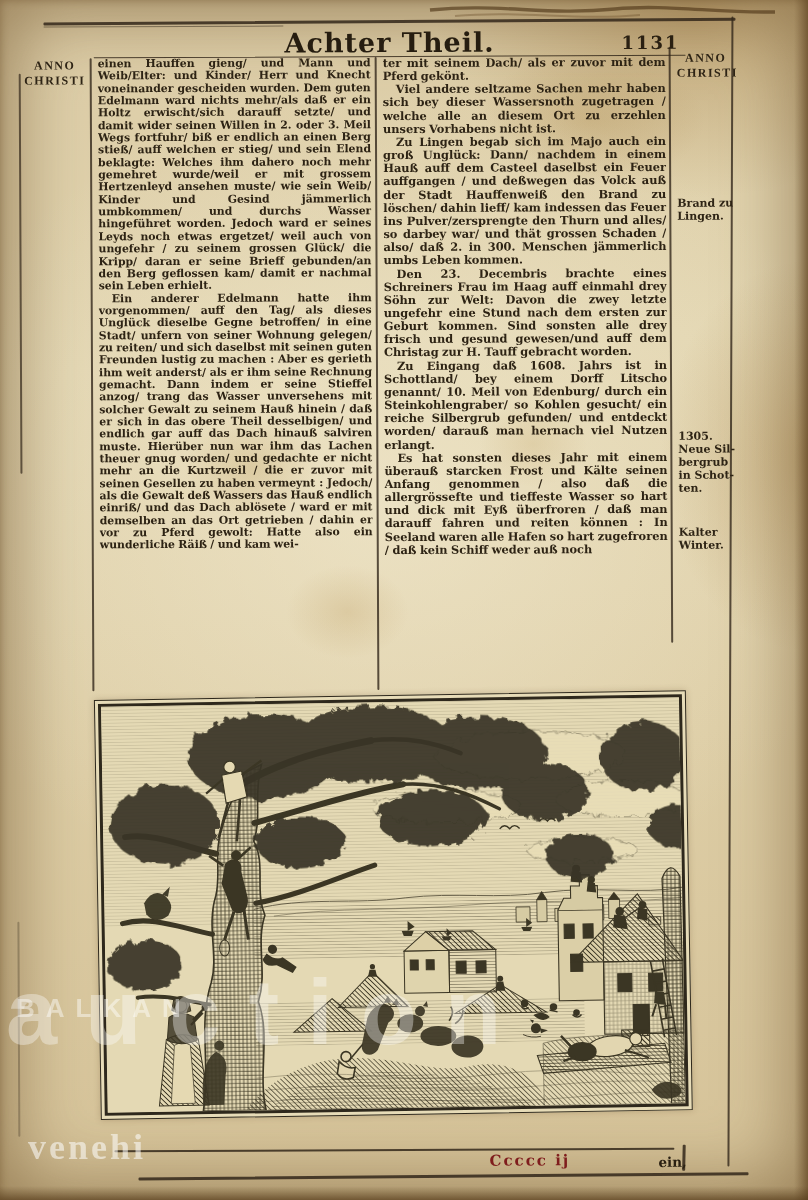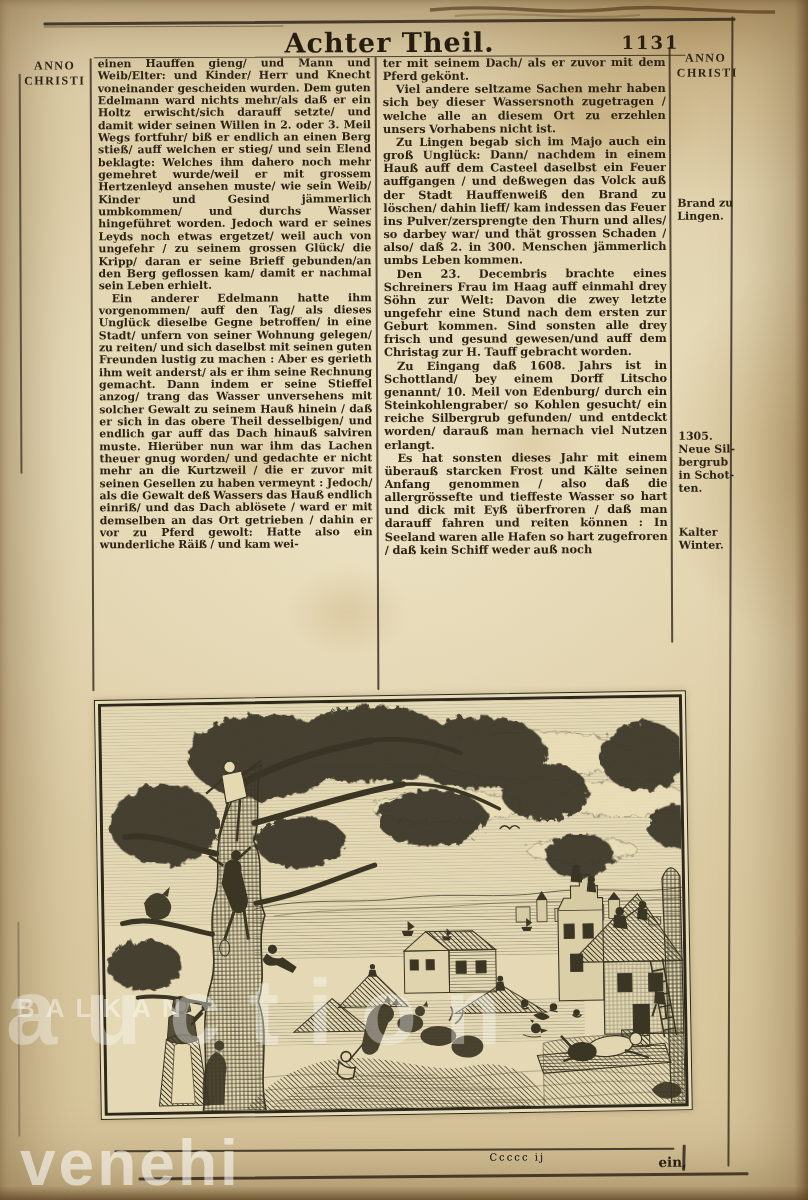--- a/index.html
+++ b/index.html
@@ -35,28 +35,28 @@
   .colR{left:385px;width:283px;height:634px;font-size:11.4px;line-height:13.15px;}
   .col p{margin:0;text-indent:13px;}
   .col p.cont{text-indent:0;}
   .mnote{position:absolute;left:679px;width:58px;font-size:11px;font-weight:700;color:#2e2415;
     line-height:13px;text-align:left;}
   .engraving{position:absolute;left:96px;top:695px;width:592px;height:420px;
     transform:rotate(-0.7deg);background:#e7dcb8;border:1.5px solid #2e281c;
     box-sizing:border-box;padding:3px;box-shadow:0 0 6px rgba(90,65,30,.25);}
   .engraving .inner{width:100%;height:100%;border:3px solid #2e281c;box-sizing:border-box;overflow:hidden;}
   .engraving svg{display:block;width:100%;height:100%;}
-  .footer-sig{position:absolute;left:487px;top:1152px;font-size:10px;font-weight:400;
-    color:#000000;letter-spacing:2px;}
+  .footer-sig{position:absolute;left:487px;top:1152px;font-size:15px;font-weight:700;
+    color:#7f1d1d;letter-spacing:2px;}
   .catchword{position:absolute;left:645px;top:1155px;font-size:13.5px;font-weight:700;color:#2a2012;margin-left:11px;}
   .wm{position:absolute;color:#ffffff;font-family:"Liberation Sans",sans-serif;font-weight:700;
     filter:blur(0.6px);z-index:50;white-space:nowrap;}
   .wm1{left:16px;top:993px;font-size:26px;letter-spacing:11px;opacity:.45;}
   .wm2{left:6px;top:960px;font-size:92px;letter-spacing:28px;opacity:.36;}
-  .wm3{left:20px;top:1126px;font-size:64px;letter-spacing:3px;opacity:.55;}
+  .wm3{left:28px;top:1126px;font-size:36px;letter-spacing:3px;opacity:.55;font-family:Liberation Serif, serif;}
   .topedge{position:absolute;left:0;top:0;width:808px;height:30px;z-index:5;}
 </style>
 </head>
 <body>
 
 <div class="paper"></div>
 
 <svg class="topedge" viewBox="0 0 808 30">
   <path d="M430,10 C500,3 545,16 615,9 C665,4 715,13 775,12" fill="none" stroke="rgba(80,55,25,.65)" stroke-width="3.4"></path>
   <path d="M455,16 C520,10 575,21 640,15" fill="none" stroke="rgba(100,72,36,.35)" stroke-width="2"></path>

